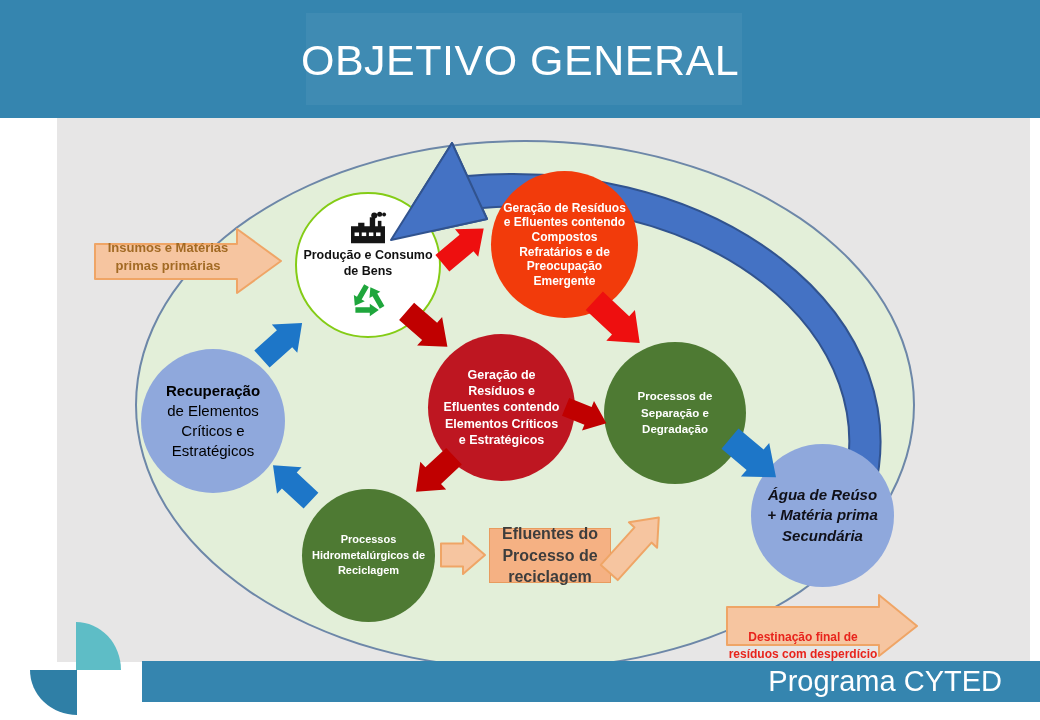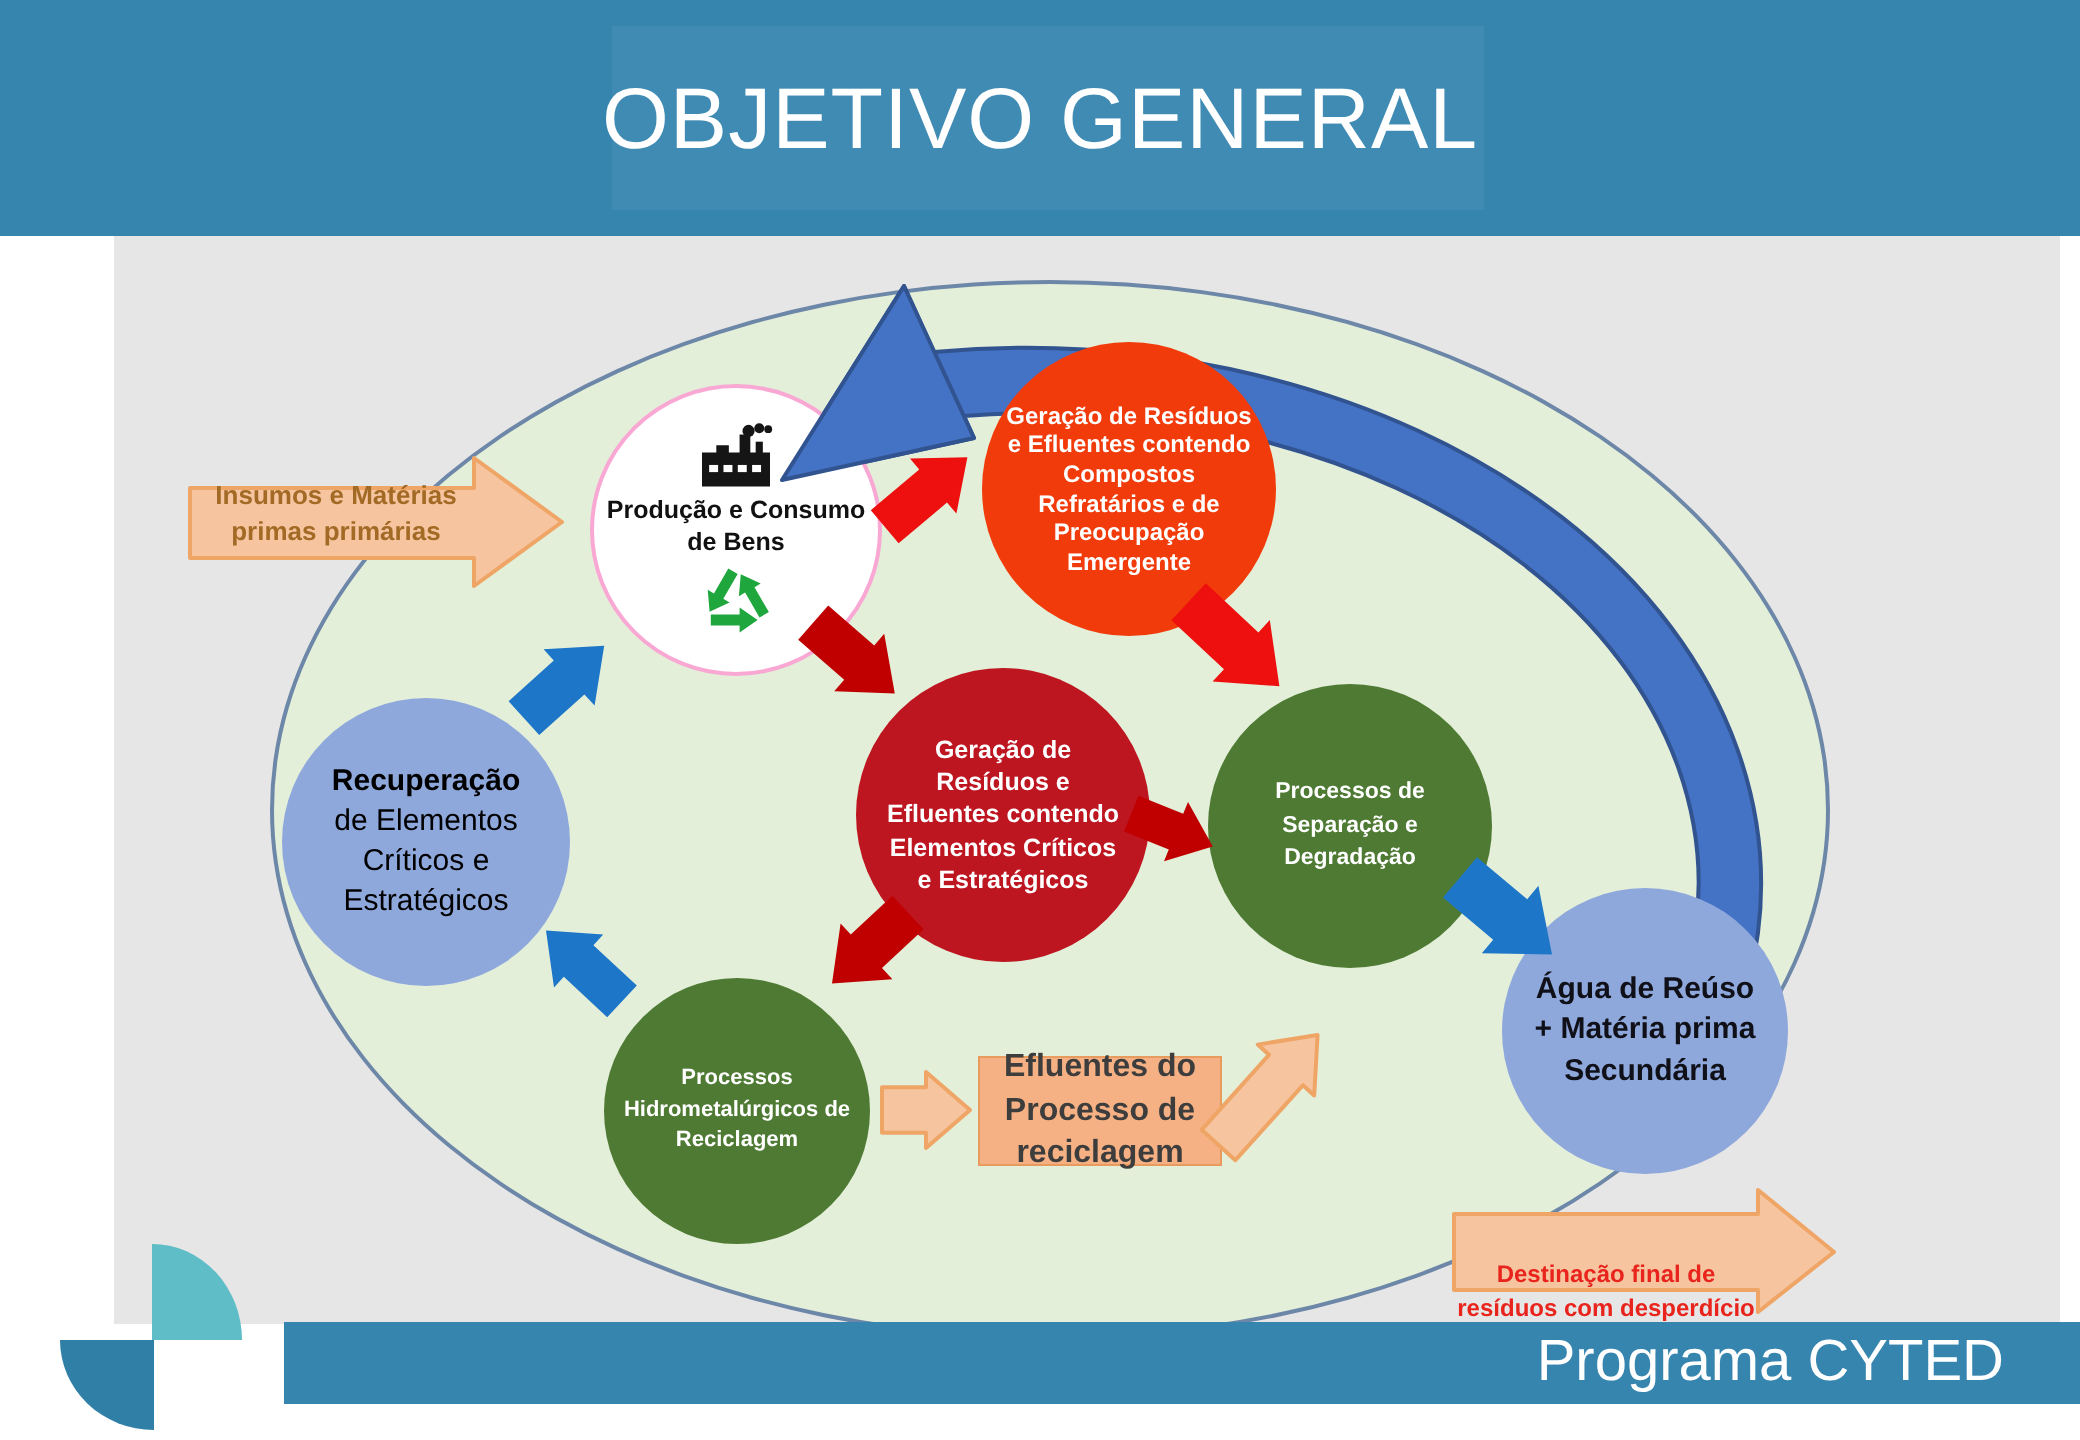--- a/index.html
+++ b/index.html
@@ -15,30 +15,30 @@
              color:#fff;font-size:43px;font-weight:400;letter-spacing:.5px;}
 
   
   .panel{position:absolute;left:57px;top:118px;width:973px;height:544px;background:var(--panel);z-index:1;}
   .ellipse{position:absolute;left:135px;top:140px;width:780px;height:530px;border-radius:50%;
            background:var(--ellipse_fill);border:2px solid var(--ellipse_border);box-sizing:border-box;z-index:2;}
 
   
   .circle{position:absolute;border-radius:50%;display:flex;flex-direction:column;align-items:center;
           justify-content:center;text-align:center;font-weight:bold;z-index:5;box-sizing:border-box;}
-  .c-white{left:295px;top:192px;width:146px;height:146px;background:#fff;border:2px solid #f9a8d4;
+  .c-white{left:295px;top:192px;width:146px;height:146px;background:#fff;border:2px solid #84cc16;
            color:#111;font-size:12.5px;line-height:1.25;}
   .c-orange{left:491px;top:171px;width:147px;height:147px;background:var(--orange_circle);
             color:#fff;font-size:12px;line-height:1.22;padding:0 12px;}
   .c-red{left:428px;top:334px;width:147px;height:147px;background:var(--dark_red);
          color:#fff;font-size:12.5px;line-height:1.3;padding:0 14px;}
   .c-sep{left:604px;top:342px;width:142px;height:142px;background:var(--green);
          color:#fff;font-size:11.5px;line-height:1.45;padding:0 20px;}
   .c-agua{left:751px;top:444px;width:143px;height:143px;background:var(--light_blue);
-          color:#101018;font-size:15px;line-height:1.35;padding:0 14px;}
+          color:#101018;font-size:15px;line-height:1.35;padding:0 14px;font-style:italic;}
   .c-recup{left:141px;top:349px;width:144px;height:144px;background:var(--light_blue);
            color:#000000;font-size:15px;line-height:1.35;padding:0 10px;}
   .c-recup .body{font-weight:normal;}
   .c-hydro{left:302px;top:489px;width:133px;height:133px;background:var(--green);
            color:#fff;font-size:11px;line-height:1.45;padding:0 8px;}
 
   .effluents-box{position:absolute;left:489px;top:528px;width:122px;height:55px;
                  background:var(--peach_box);border:1px solid #E89B5E;display:flex;align-items:center;
                  justify-content:center;text-align:center;font-weight:bold;font-size:16px;line-height:1.35;
                  color:#3d3d3d;z-index:5;box-sizing:border-box;}

